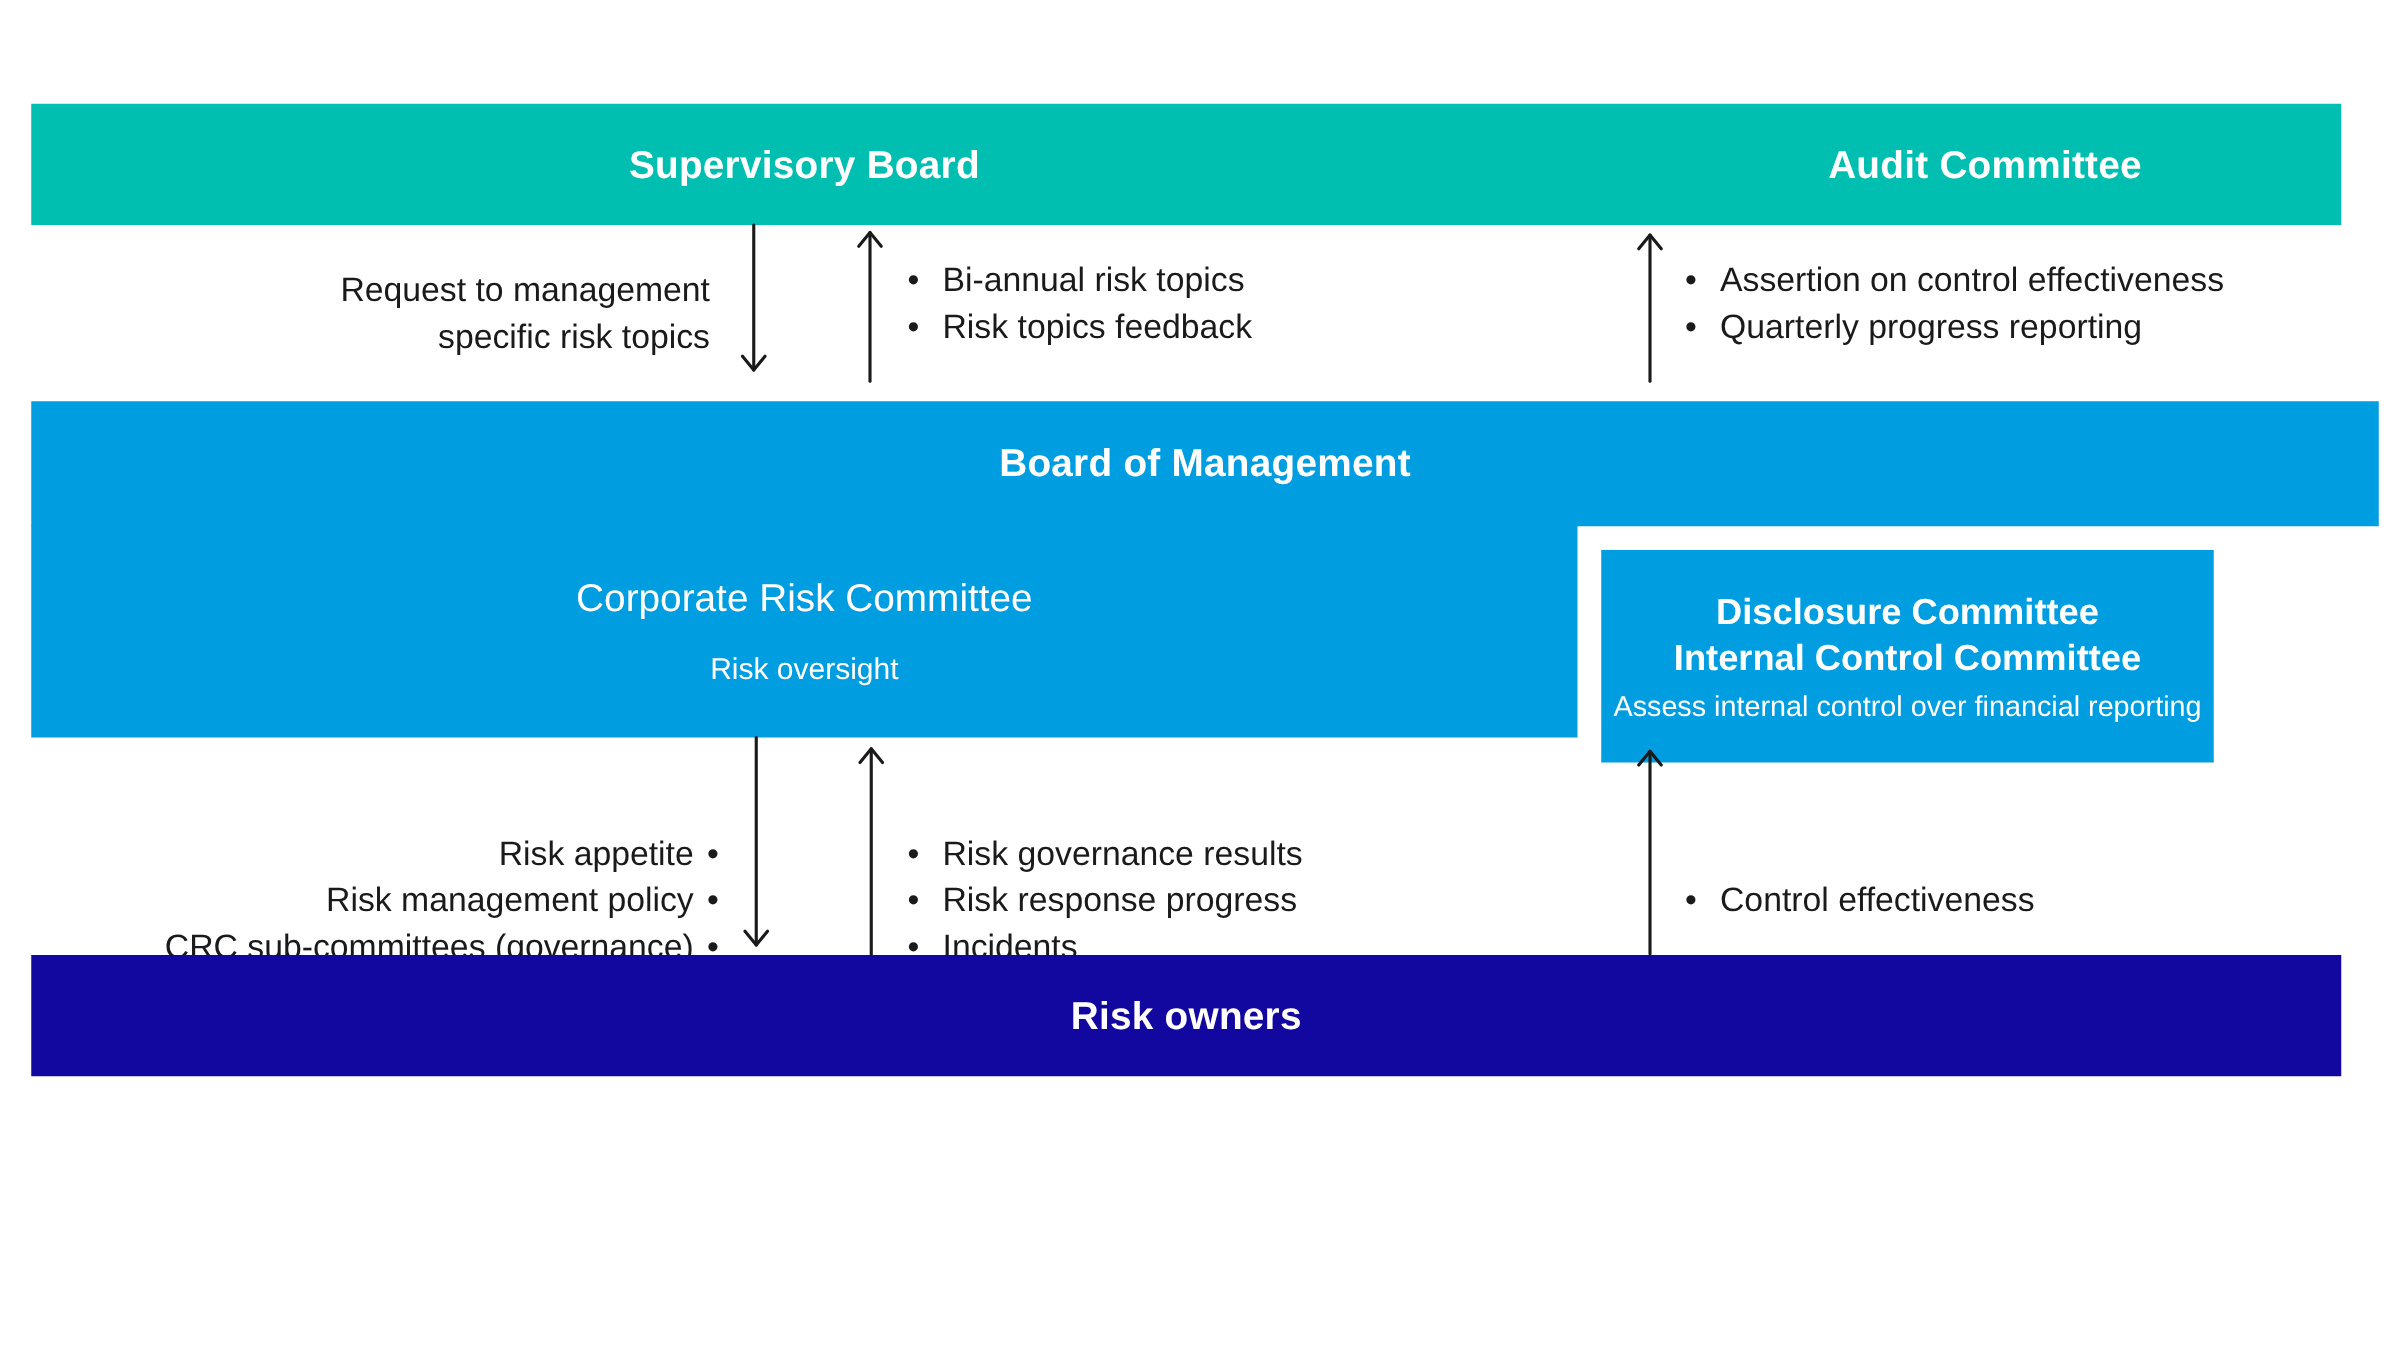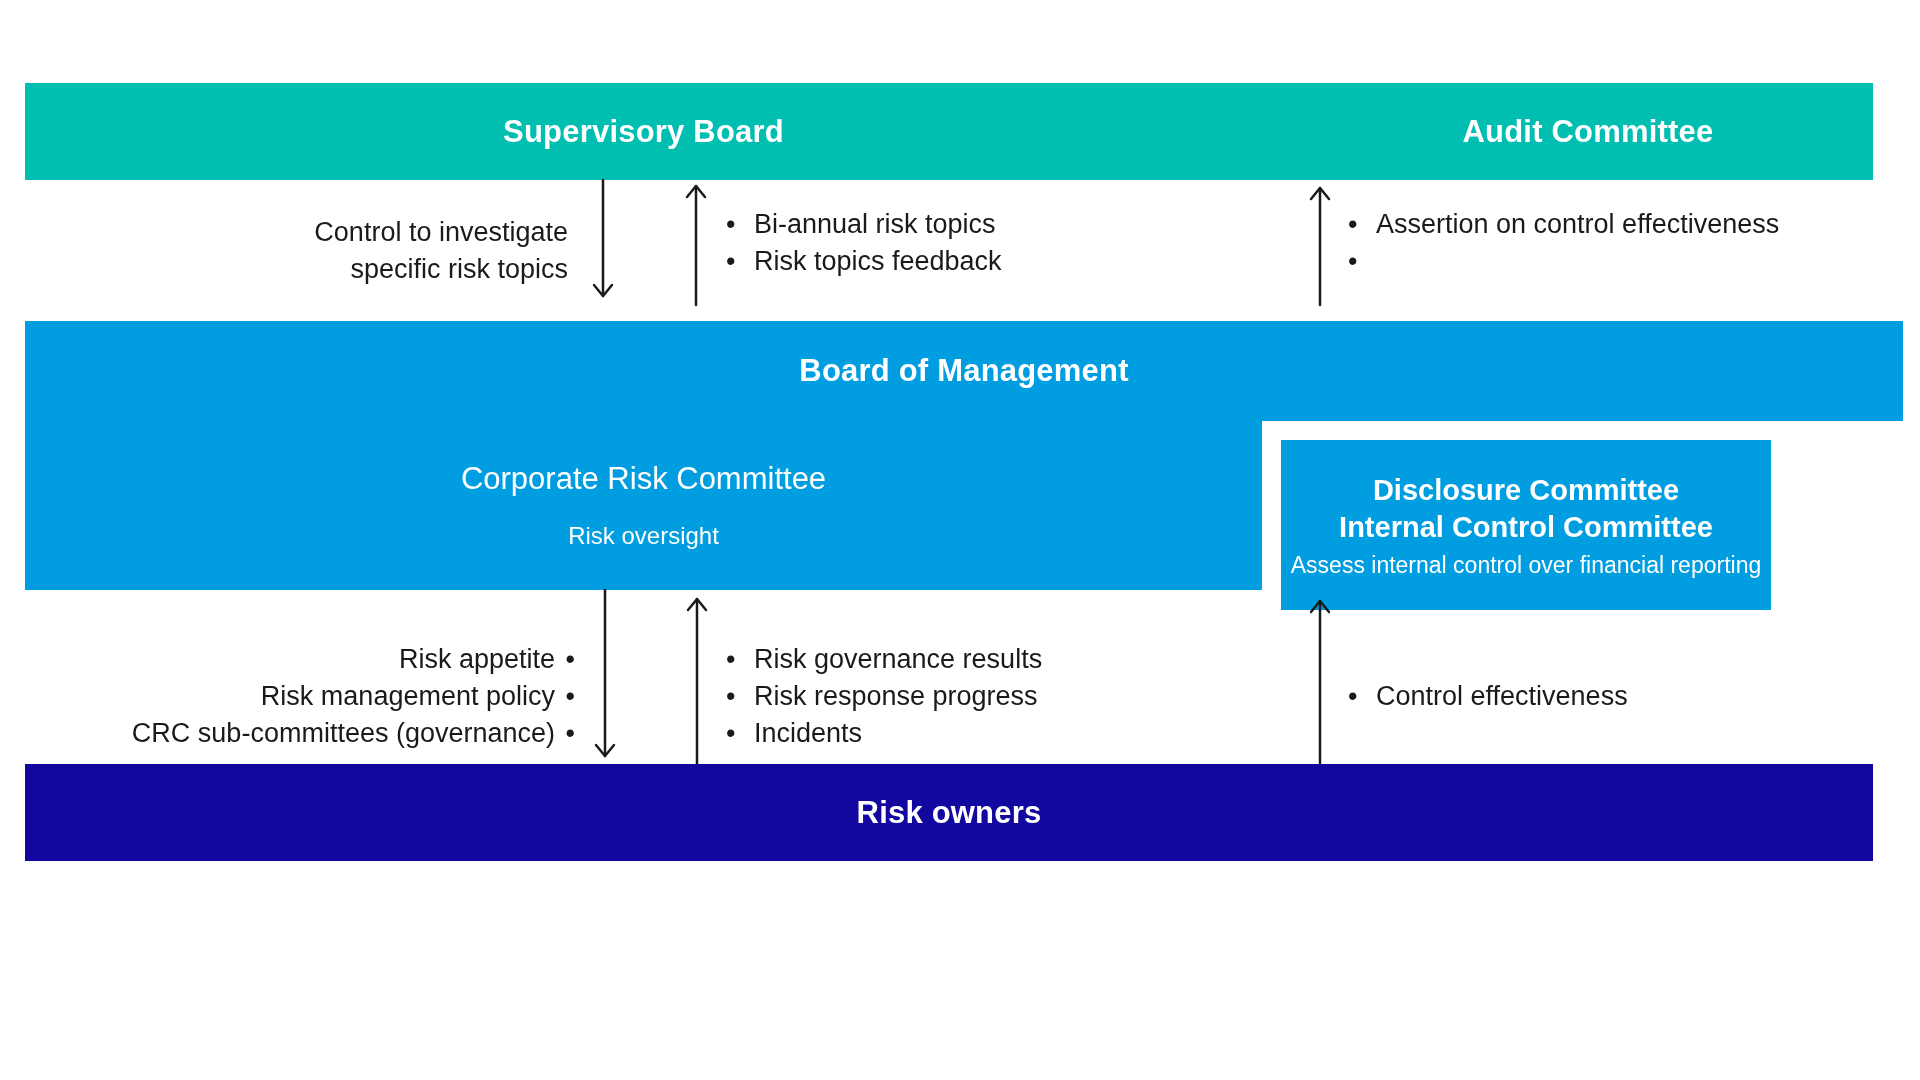--- a/index.html
+++ b/index.html
@@ -26,21 +26,21 @@
   .box-disc{left:1281px;width:490px;margin-top:20px;}
   .box-title{font-weight:normal;font-size:31px;line-height:37px;white-space:nowrap;}
   .box-title-sm{font-weight:bold;font-size:29px;line-height:37px;white-space:nowrap;}
   .box-sub{font-size:24px;line-height:30px;margin-top:24px;white-space:nowrap;}
   .box-sub-sm{font-size:23px;line-height:28px;margin-top:5px;white-space:nowrap;}
   .flow{
     position:absolute;display:flex;flex-direction:column;justify-content:center;
     font-size:27px;line-height:37px;color:#1a1a1a;
   }
   .flow-gap1{top:180px;height:125px;}
-  .flow-gap2{top:590px;height:212px;}
+  .flow-gap2{top:614px;height:212px;}
   .right-align{text-align:right;}
   .lbl-request{left:0;width:568px;padding-top:8px;}
   .bullets-mid{left:726px;width:560px;}
   .bullets-right{left:1348px;width:560px;}
   .lbl-governance{left:0;width:575px;}
   .brow{display:flex;align-items:baseline;white-space:nowrap;}
   .brow-end{justify-content:flex-end;}
   .dot{display:inline-block;width:28px;flex:0 0 28px;text-align:left;}
   .dot-after{display:inline-block;width:20px;flex:0 0 20px;text-align:right;}
   .arrow{position:absolute;overflow:visible;}
@@ -54,21 +54,21 @@
   <div class="bar bar-teal">
     <div class="bar-title bt-left">
       <span>Supervisory Board</span>
     </div>
     <div class="bar-title bt-right">
       <span>Audit Committee</span>
     </div>
   </div>
 
   <div class="flow flow-gap1 right-align lbl-request">
-    <div>Control to investigate</div>
+    <div>Request to management</div>
     <div>specific risk topics</div>
   </div>
 
   <div class="flow flow-gap1 bullets-mid">
     <div class="brow">
       <span class="dot">•</span>
       <span>Bi-annual risk topics</span>
     </div>
     <div class="brow">
       <span class="dot">•</span>
@@ -76,20 +76,21 @@
     </div>
   </div>
 
   <div class="flow flow-gap1 bullets-right">
     <div class="brow">
       <span class="dot">•</span>
       <span>Assertion on control effectiveness</span>
     </div>
     <div class="brow">
       <span class="dot">•</span>
+      <span>Quarterly progress reporting</span>
     </div>
   </div>
 
   <svg class="arrow" style="left:591px;top:180px;" width="24" height="118">
     <line x1="12" y1="0" x2="12" y2="116"></line>
       <polyline points="3,105 12,116 21,105"></polyline>
   </svg>
   <svg class="arrow" style="left:684px;top:184px;" width="24" height="121">
     <line x1="12" y1="2" x2="12" y2="121"></line>
       <polyline points="3,13 12,2 21,13"></polyline>

